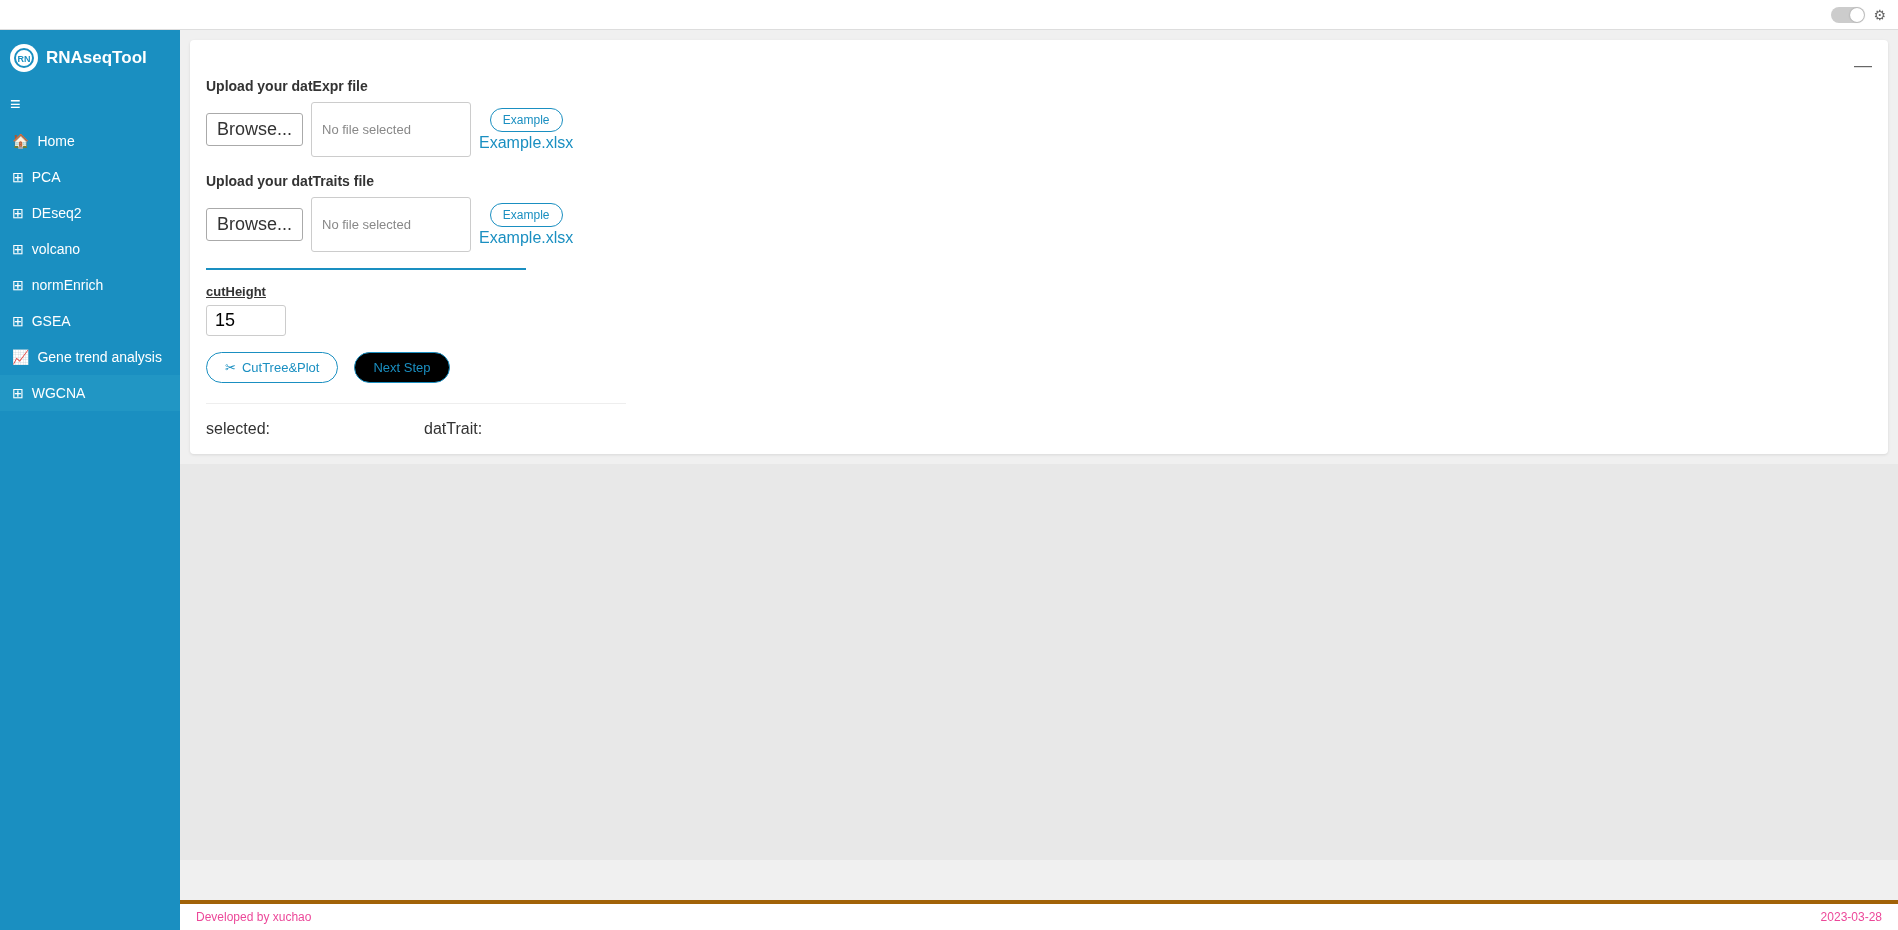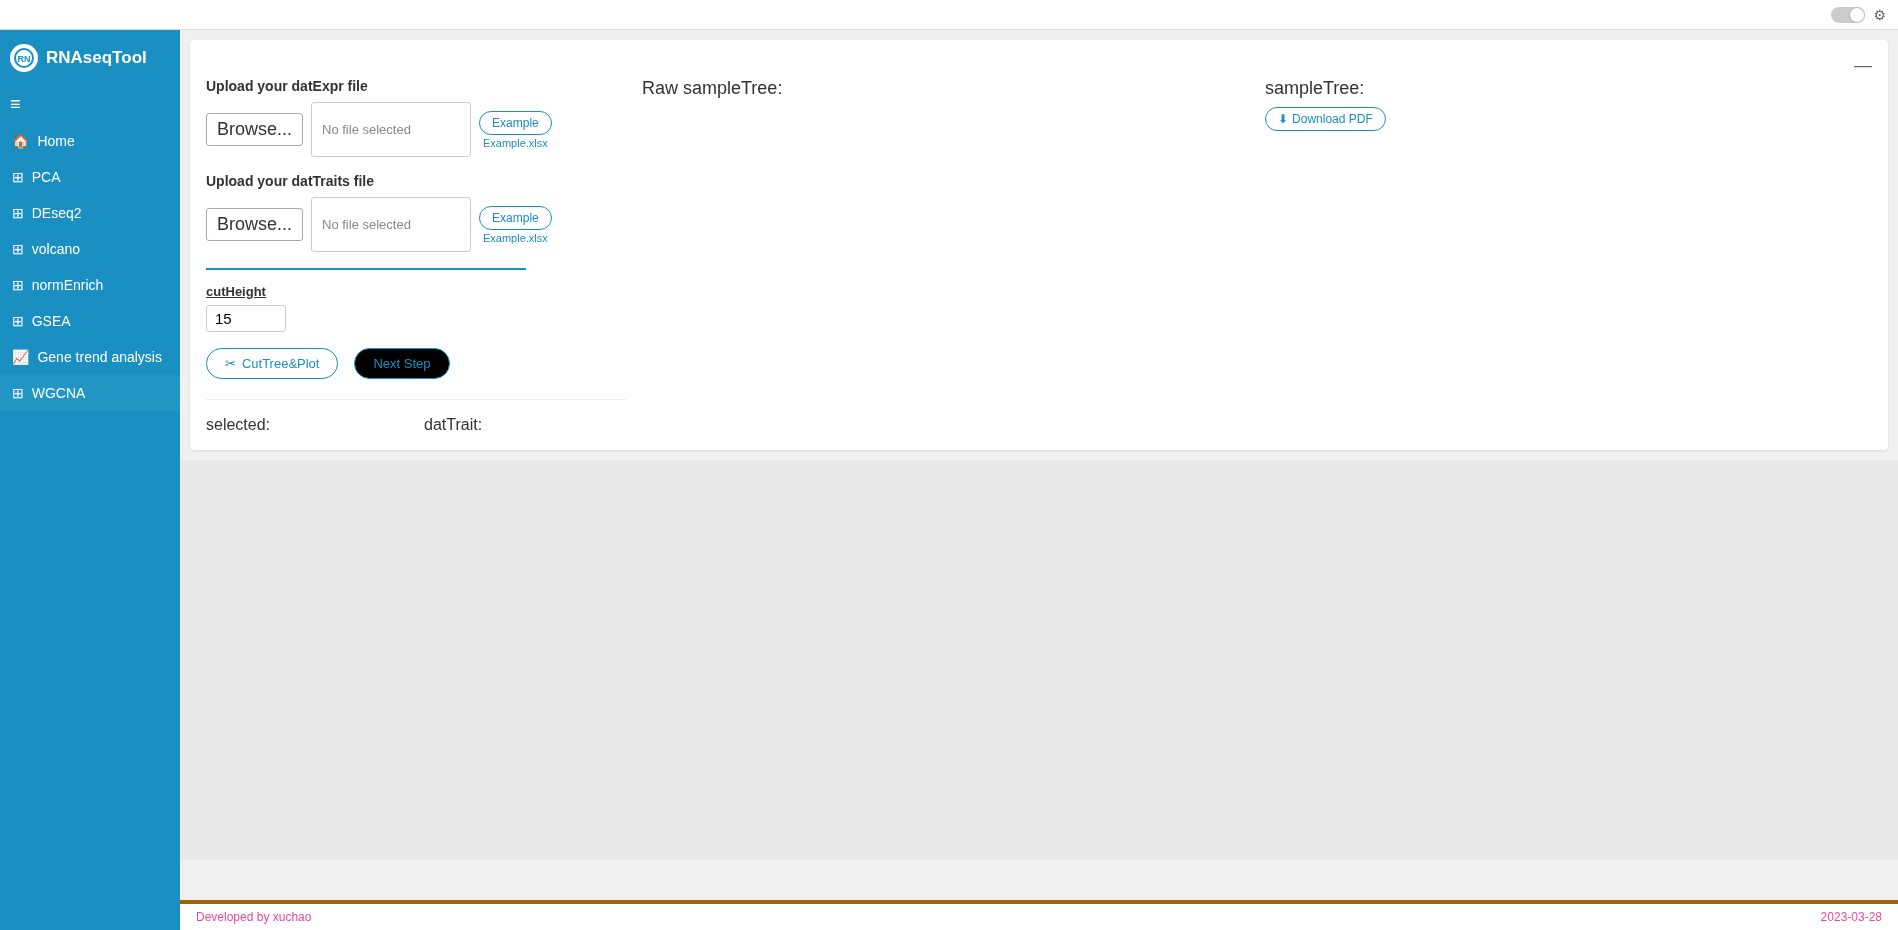--- a/index.html
+++ b/index.html
@@ -168,41 +168,41 @@
       padding: 4px 12px;
       border: 1px solid #1a8fc1;
       border-radius: 12px;
       background: #fff;
       color: #1a8fc1;
       font-size: 12px;
       cursor: pointer;
     }
     .example-link {
       color: #1a8fc1;
-      font-size: 11px;
+      font-size: 16px;
       text-decoration: none;
       cursor: pointer;
     }
 
     .divider-line {
       border: none;
       border-top: 2px solid #1a8fc1;
       margin: 14px 0;
       width: 320px;
     }
 
     
     .cutheight-row { display: flex; flex-direction: column; margin-bottom: 16px; }
     .cutheight-label { font-size: 13px; font-weight: bold; margin-bottom: 6px; color: #333; text-decoration: underline; }
     .cutheight-input {
       width: 80px;
       padding: 4px 8px;
       border: 1px solid #ccc;
       border-radius: 3px;
-      font-size: 15px;
+      font-size: 18px;
     }
 
     
     .action-row { display: flex; gap: 16px; align-items: center; margin-bottom: 20px; }
     .cut-tree-btn {
       padding: 7px 18px;
       border: 1px solid #1a8fc1;
       border-radius: 20px;
       background: #fff;
       color: #1a8fc1;
@@ -380,35 +380,20 @@
             <div class="data-panel">
               <div class="data-panel-title">selected:</div>
             </div>
             <div class="data-panel">
               <div class="data-panel-title">datTrait:</div>
             </div>
           </div>
 
         </div>
 
-        <div style="flex:1;display:flex;gap:16px;">
-
-          <div class="tree-panel">
-            <div class="tree-panel-title">Raw sampleTree:</div>
-          </div>
-
-          <div class="tree-panel">
-            <div class="tree-panel-title">sampleTree:</div>
-            <button class="download-pdf-btn">
-              <span>⬇</span>
-              <span>Download PDF</span>
-            </button>
-          </div>
-
-        </div>
 
       </div>
 
     </div>
 
     <div class="gray-area"></div>
 
     <div class="footer">
       <span>Developed by xuchao</span>
       <span>2023-03-28</span>

